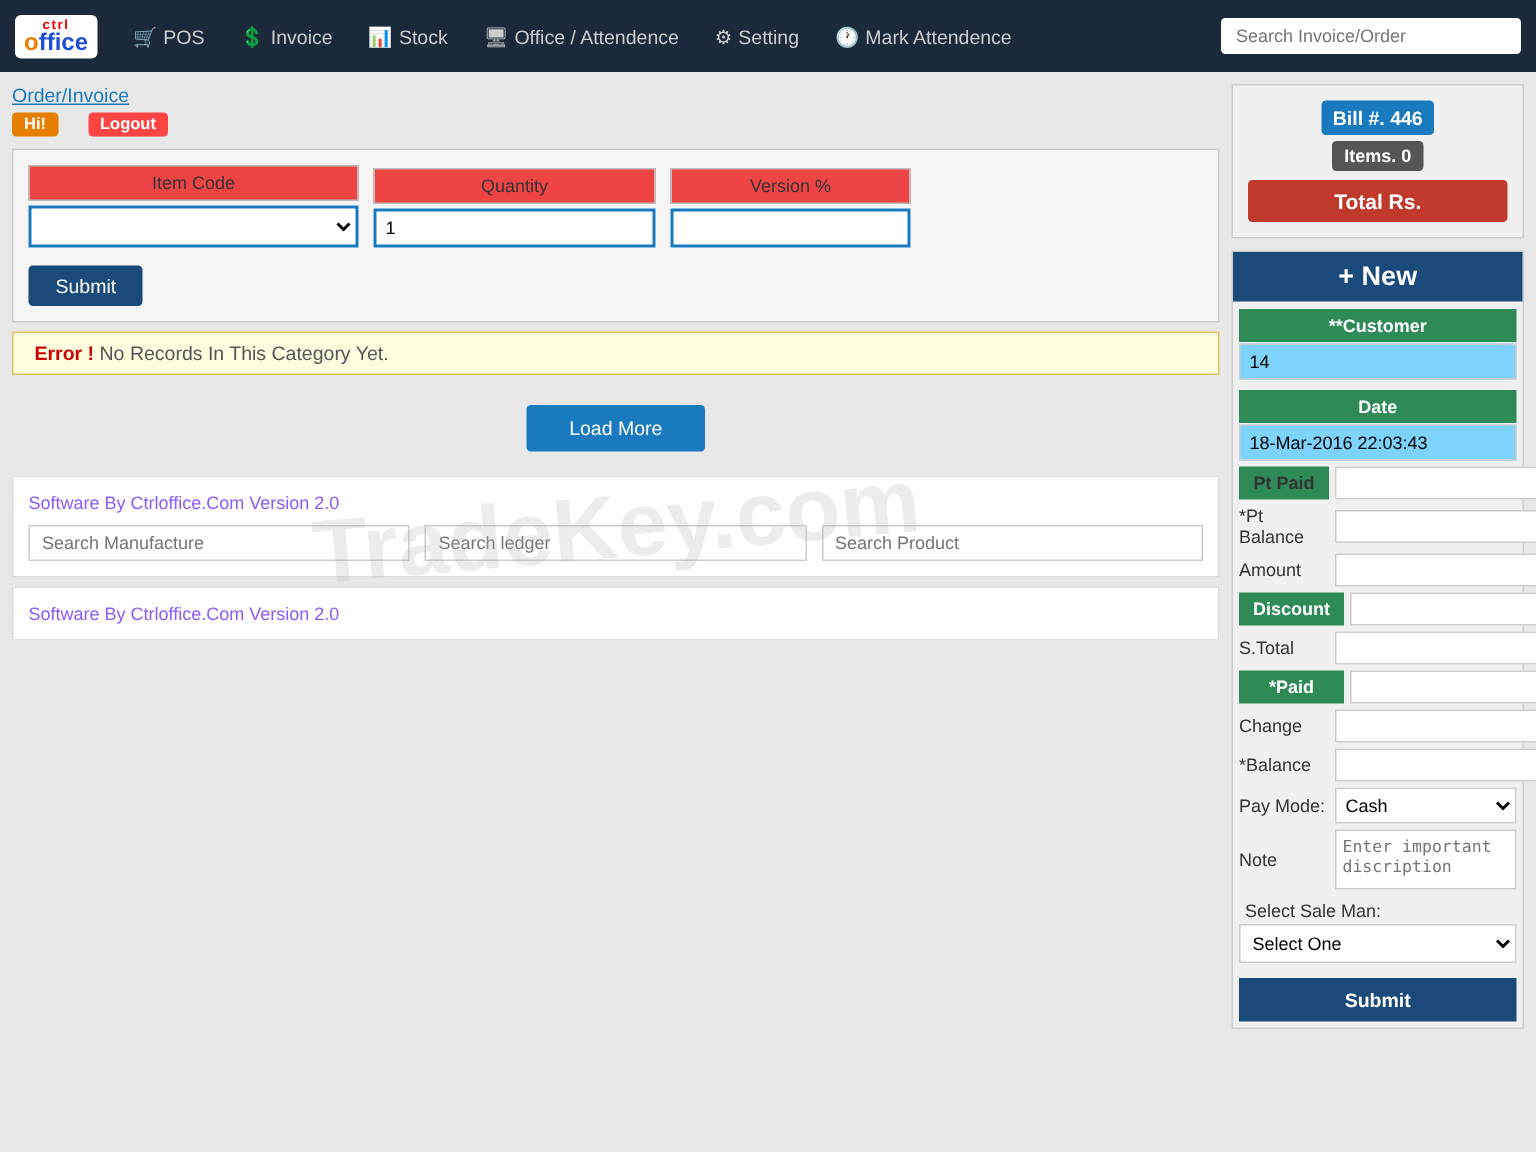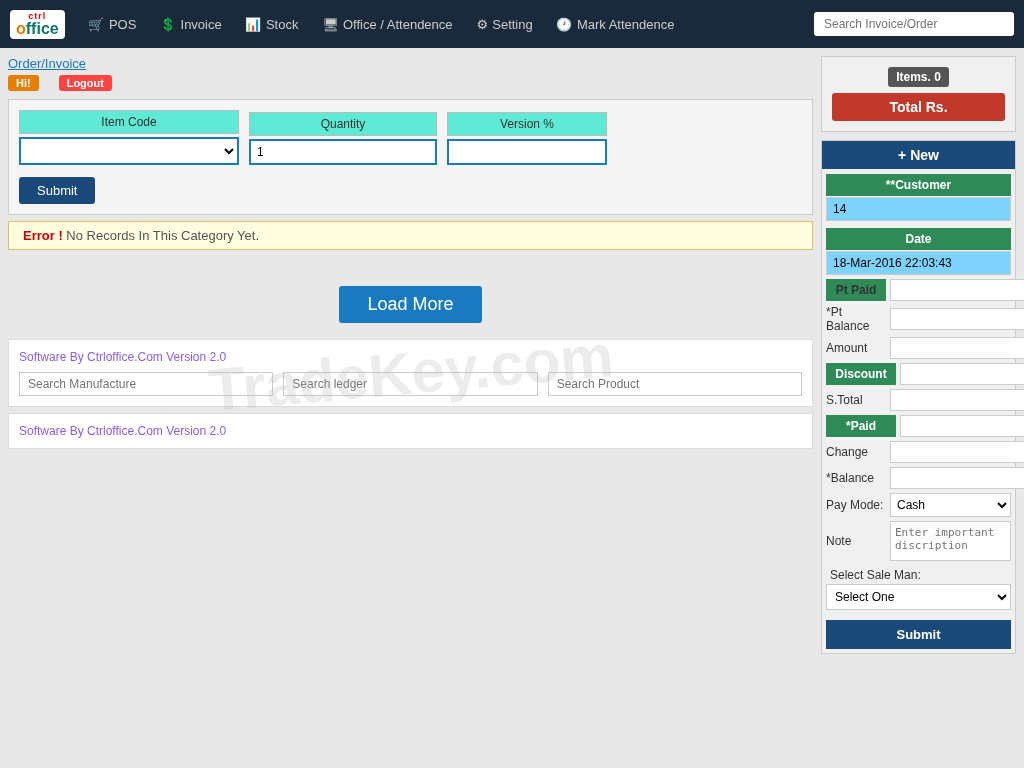--- a/index.html
+++ b/index.html
@@ -100,21 +100,21 @@
       gap: 10px;
       align-items: flex-end;
       margin-bottom: 8px;
     }
     .form-group {
       display: flex;
       flex-direction: column;
       gap: 3px;
     }
     .form-group label {
-      background: #5eead4;
+      background: #ef4444;
       padding: 4px 8px;
       text-align: center;
       font-size: 12px;
       color: #333;
       border: 1px solid #bbb;
     }
     .form-group.item-code { width: 220px; }
     .form-group.quantity { width: 188px; }
     .form-group.discount { width: 160px; }
 
@@ -160,23 +160,22 @@
     .load-more-container {
       text-align: center;
       padding: 10px 0 16px;
     }
     .btn-load-more {
       background: #1a7abf;
       color: white;
       border: none;
       padding: 8px 28px;
       cursor: pointer;
-      font-size: 18px;
-      border-radius: 3px;
-      margin-top: 16px;
+      font-size: 13px;
+      border-radius: 3px;
     }
 
     
     .content-card {
       background: white;
       border: 1px solid #ddd;
       padding: 10px;
       margin-bottom: 6px;
       position: relative;
     }
@@ -263,21 +262,21 @@
       border: 1px solid #ccc;
       padding: 0;
     }
     .btn-new {
       background: #1a4a7a;
       color: white;
       border: none;
       padding: 6px 0;
       width: 100%;
       cursor: pointer;
-      font-size: 14px;
+      font-size: 18px;
       font-weight: bold;
     }
     .side-field-group {
       padding: 2px 4px;
     }
     .side-label {
       background: #2e8b57;
       color: white;
       font-weight: bold;
       font-size: 12px;
@@ -366,21 +365,21 @@
       display: block;
     }
   </style>
 </head>
 <body>
 
 <nav class="navbar">
   <div class="logo">
     <span class="ctrl">ctrl</span>
     <span class="office-text">
-      <span style="color:#e67e00">o</span><span style="color:#0f766e">ffice</span>
+      <span style="color:#e67e00">o</span><span style="color:#1d4ed8">ffice</span>
     </span>
   </div>
   <div class="nav-item">
     <span>🛒</span>
     <span>POS</span>
   </div>
   <div class="nav-item">
     <span>💲</span>
     <span>Invoice</span>
   </div>
@@ -455,20 +454,21 @@
 
     <div class="content-card">
       <div class="footer-text">Software By Ctrloffice.Com Version 2.0</div>
     </div>
 
   </div>
 
   <div class="right-panel">
 
     <div class="bill-card">
+      <div><span class="bill-number">Bill #. 446</span></div>
       <div><span class="items-count">Items. 0</span></div>
       <button class="total-btn">Total Rs.</button>
     </div>
 
     <div class="side-form">
       <button class="btn-new">+ New</button>
 
       <div class="side-field-group">
         <span class="side-label">**Customer</span>
         <input class="side-input" type="text" value="14" style="">

